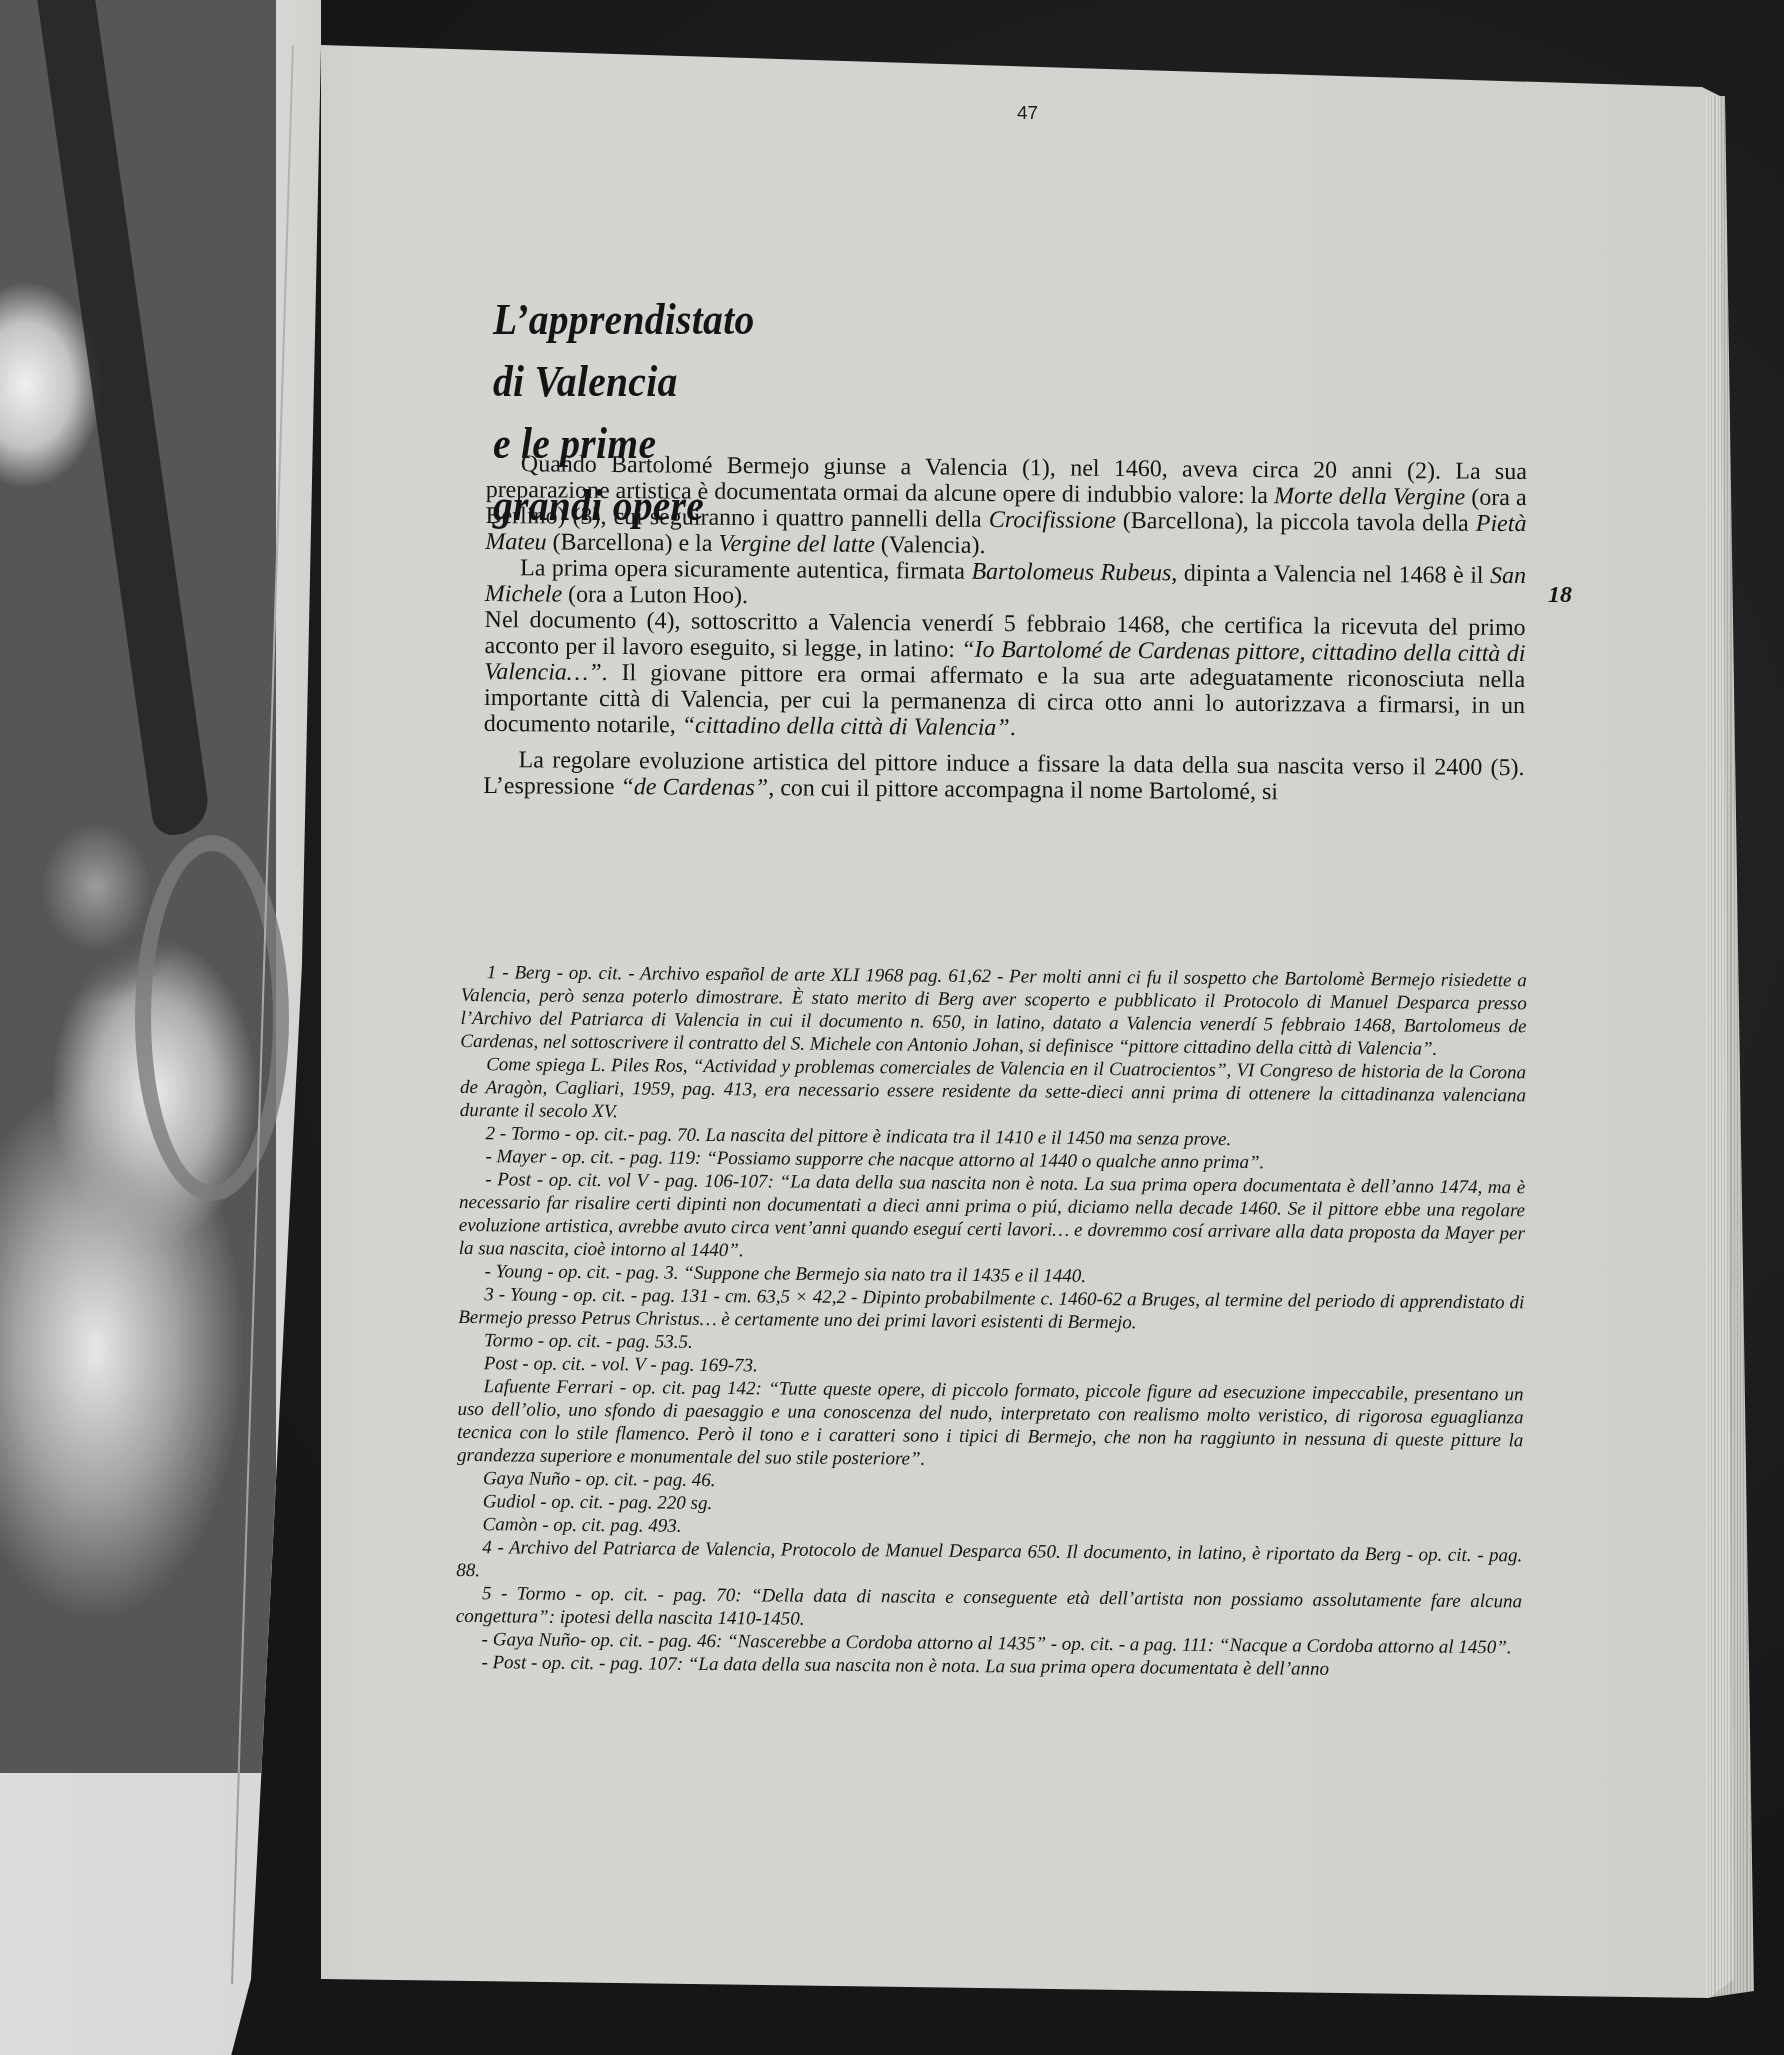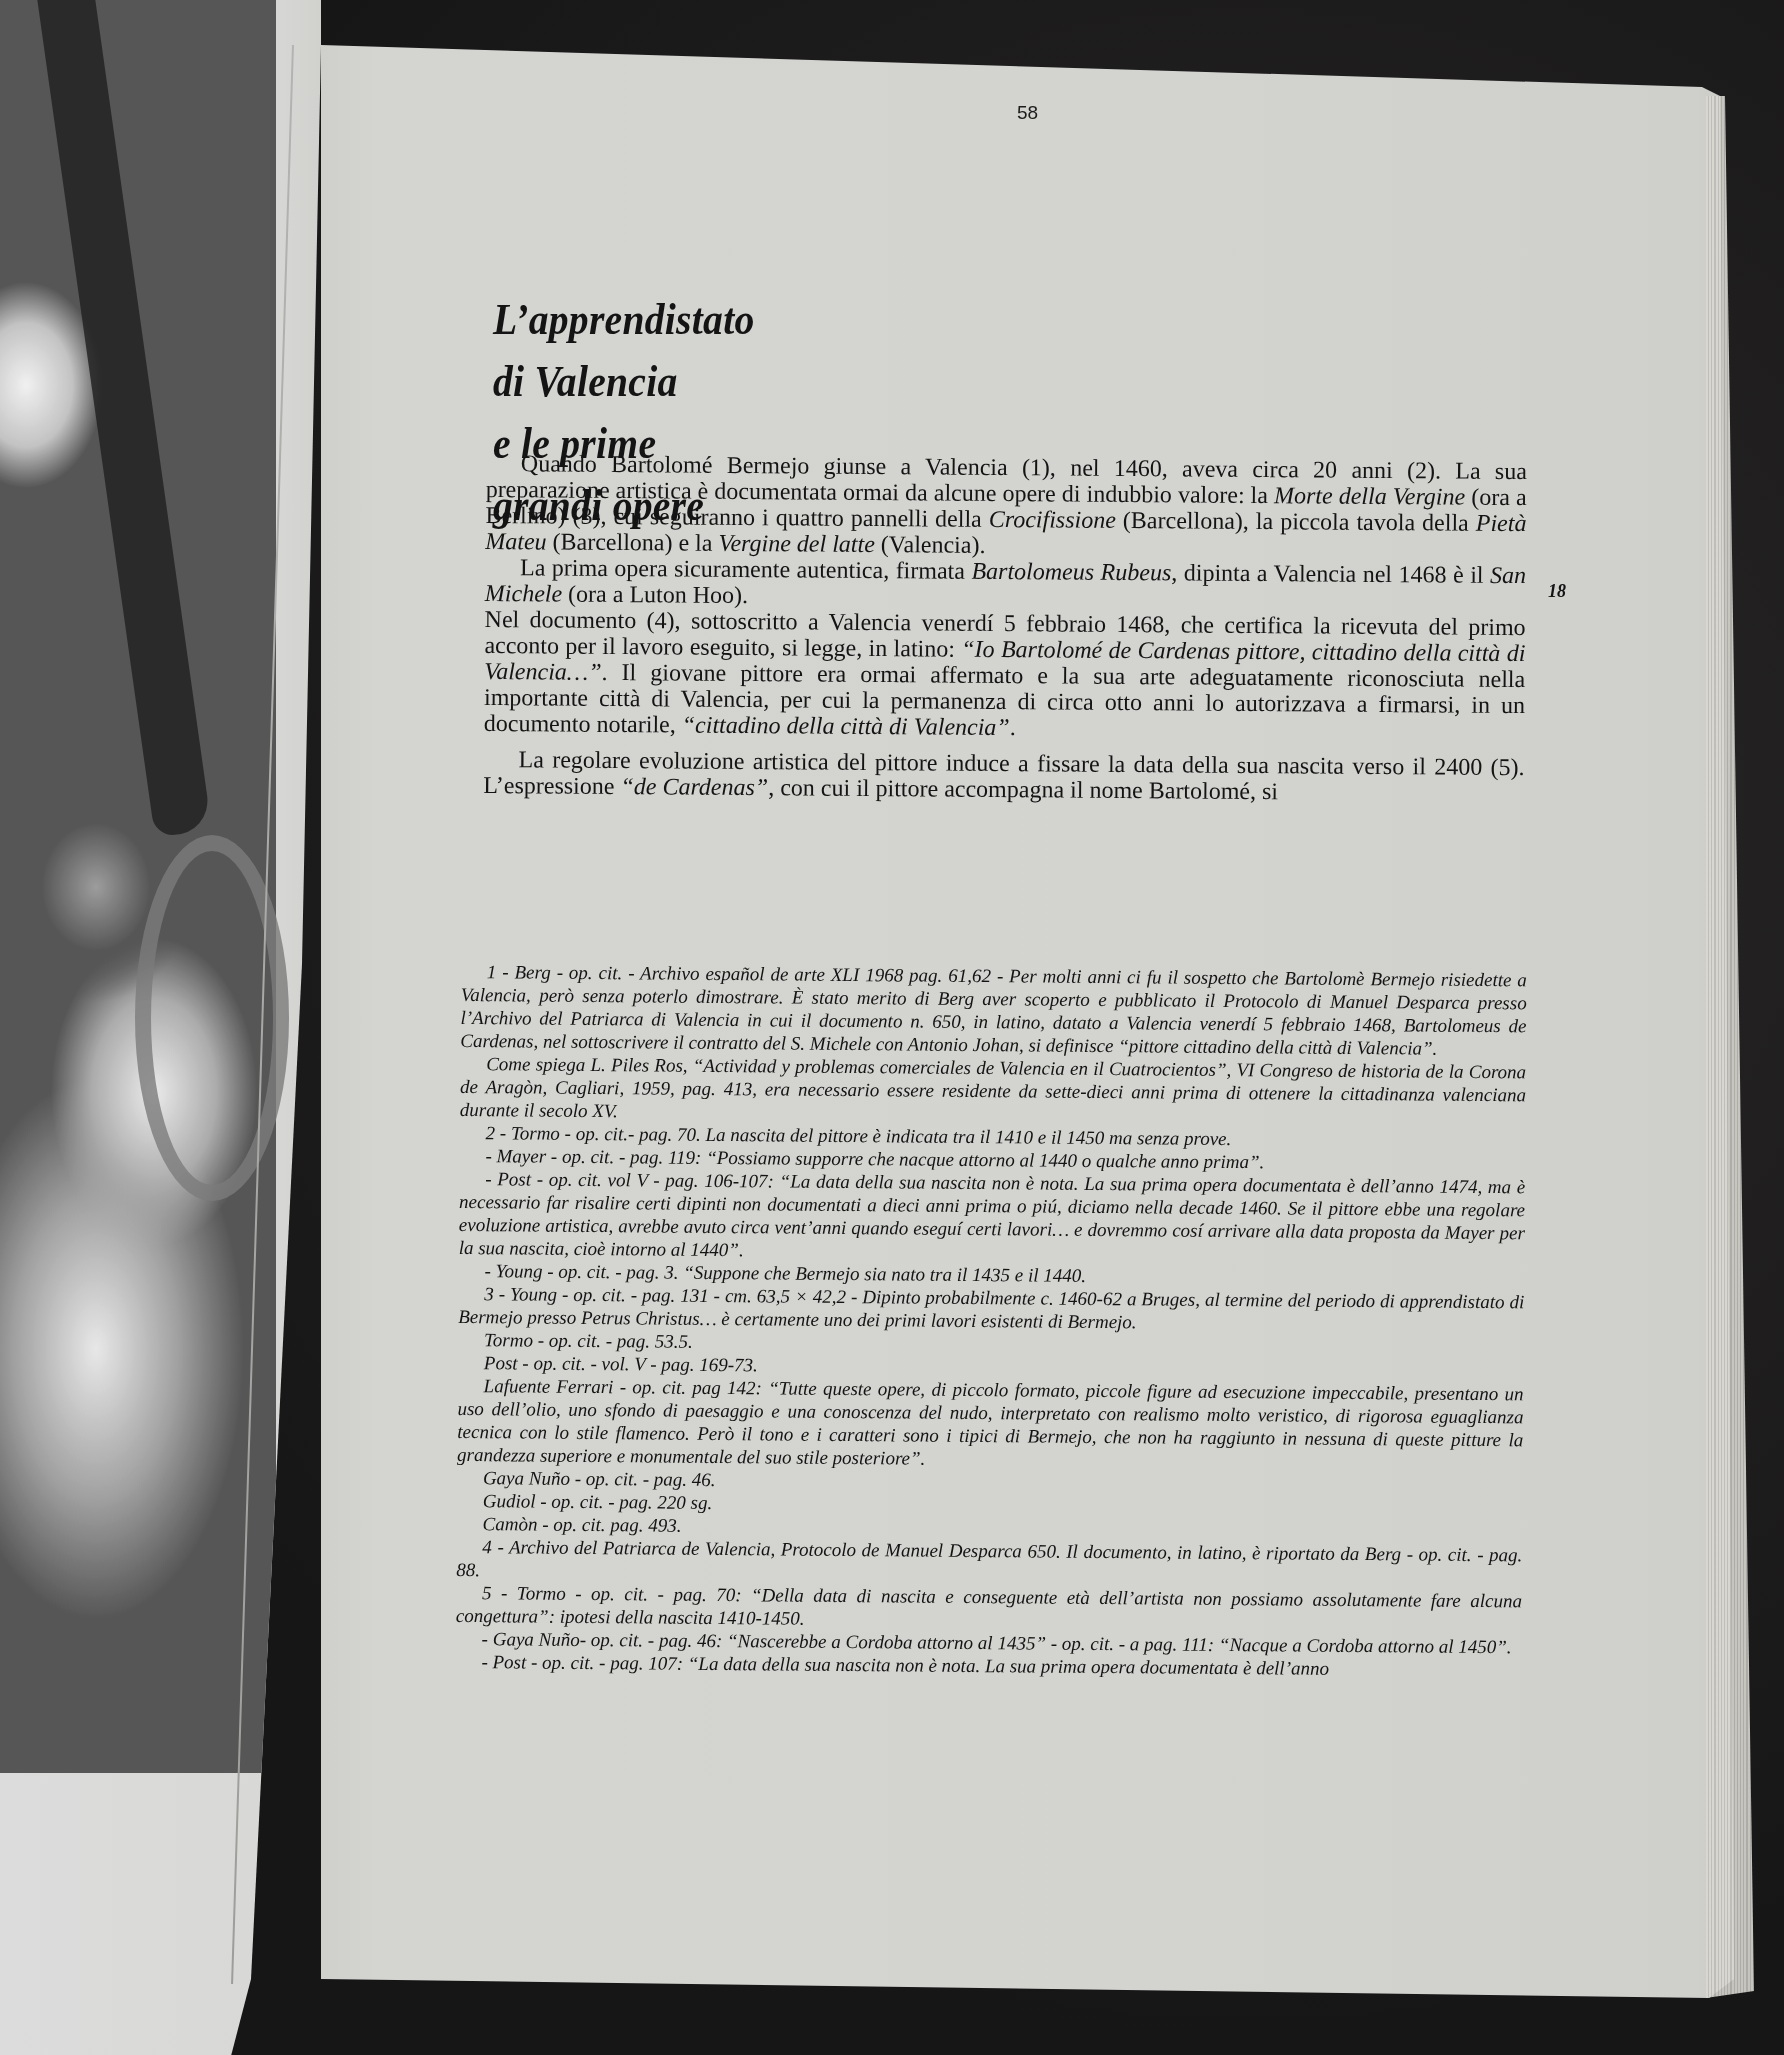--- a/index.html
+++ b/index.html
@@ -68,21 +68,21 @@
   .chapter-title span { display: block; }
   .body-text {
     position: absolute; left: 486px; top: 450px; width: 1041px;
     font-size: 24px; line-height: 26px; text-align: justify;
     transform: rotate(0.45deg); transform-origin: left top;
   }
   .body-text p { margin: 0; text-indent: 35px; }
   .body-text p.noindent { text-indent: 0; }
   .body-text p.gap { margin-top: 10.3px; }
   .margin-number {
-    position: absolute; left: 1548px; top: 581px; font-size: 18px;
+    position: absolute; left: 1548px; top: 581px; font-size: 24px;
     font-style: italic; font-weight: bold;
   }
   .footnotes {
     position: absolute; left: 461px; top: 960px; width: 1066px;
     font-size: 19px; line-height: 23px; font-style: italic; text-align: justify;
     transform: rotate(0.45deg); transform-origin: left top;
   }
   .footnotes p { margin: 0; text-indent: 26px; }
 </style>
 </head>
@@ -95,21 +95,21 @@
     <div class="veil"></div>
     <div class="halo"></div>
   </div>
 </div>
 
 <div class="right-page"></div>
 <div class="page-edges"></div>
 <div class="gutter-line"></div>
 
 <div class="content">
-  <div class="page-number">58</div>
+  <div class="page-number">47</div>
 
   <h1 class="chapter-title">
     <span>L’apprendistato di Valencia</span>
     <span>e le prime grandi opere</span>
   </h1>
 
   <div class="body-text" id="body-text">
       <p><span>Quando Bartolomé Bermejo giunse a Valencia (1), nel 1460, aveva circa 20 anni (2). La sua preparazione artistica è documentata ormai da alcune opere di indubbio valore: la </span><em>Morte della Vergine</em><span> (ora a Berlino) (3), cui seguiranno i quattro pannelli della </span><em>Crocifissione</em><span> (Barcellona), la piccola tavola della </span><em>Pietà Mateu</em><span> (Barcellona) e la </span><em>Vergine del latte</em><span> (Valencia).</span></p>
       <p><span>La prima opera sicuramente autentica, firmata </span><em>Bartolomeus Rubeus</em><span>, dipinta a Valencia nel 1468 è il </span><em>San Michele</em><span> (ora a Luton Hoo).</span></p>
       <p class="noindent"><span>Nel documento (4), sottoscritto a Valencia venerdí 5 febbraio 1468, che certifica la ricevuta del primo acconto per il lavoro eseguito, si legge, in latino: </span><em>“Io Bartolomé de Cardenas pittore, cittadino della città di Valencia…”</em><span>. Il giovane pittore era ormai affermato e la sua arte adeguatamente riconosciuta nella importante città di Valencia, per cui la permanenza di circa otto anni lo autorizzava a firmarsi, in un documento notarile, </span><em>“cittadino della città di Valencia”</em><span>.</span></p>

